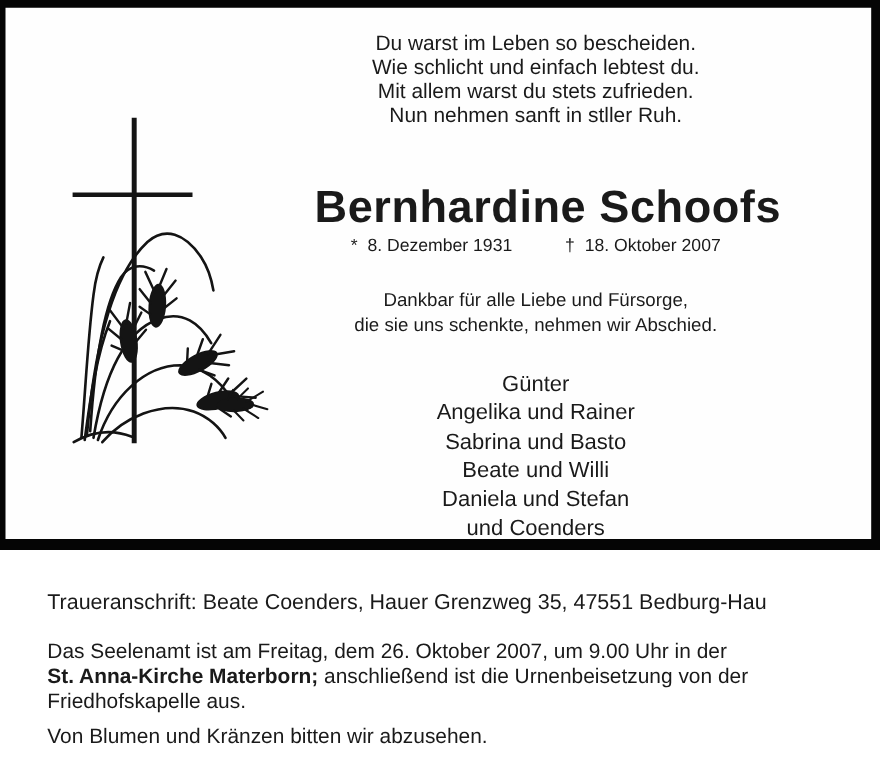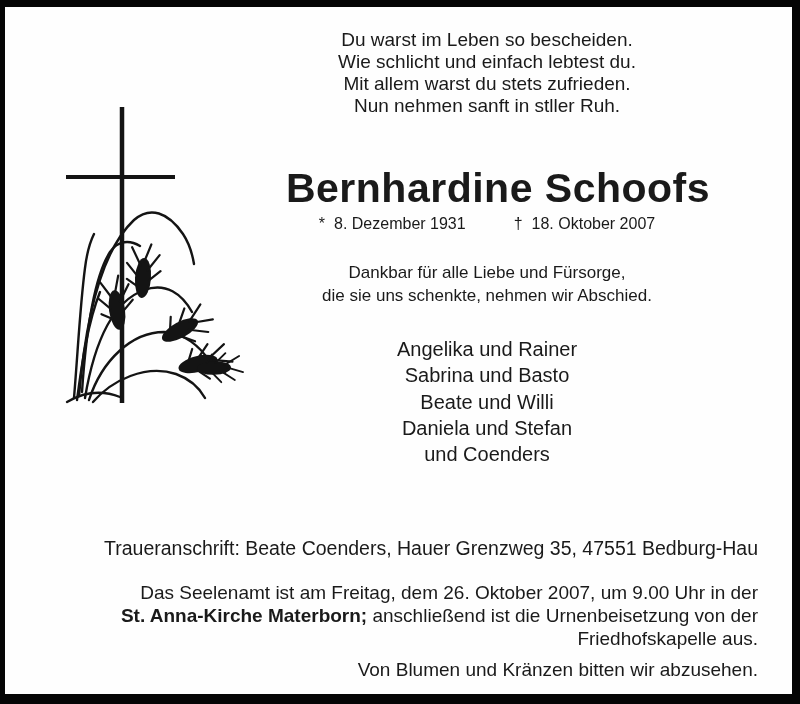--- a/index.html
+++ b/index.html
@@ -8,21 +8,21 @@
     width: 800px;
     height: 704px;
     background: #ffffff;
     font-family: "Liberation Sans", sans-serif;
     color: #1a1a1a;
     overflow: hidden;
   }
   .page {
     position: relative;
     width: 800px;
-    height: 704px;
+    height: 500px;
     background: #fefefe;
   }
   .frame {
     position: absolute;
     inset: 0;
     border: solid #050505;
     border-width: 7px 8px 10px 5px;
     box-sizing: border-box;
     pointer-events: none;
   }
@@ -62,23 +62,23 @@
     font-size: 17px;
     line-height: 23px;
   }
   .mourners {
     top: 336px;
     font-size: 20px;
     line-height: 26.3px;
   }
   .left-block {
     position: absolute;
-    left: 28px;
+    left: 43px;
     width: 730px;
-    text-align: right;
+    text-align: left;
   }
   .address {
     top: 537px;
     font-size: 19.5px;
     line-height: 23px;
   }
   .service {
     top: 581px;
     font-size: 19px;
     line-height: 23px;
@@ -145,20 +145,21 @@
     <span><span class="date-symbol">*</span><span>8. Dezember 1931</span></span>
     <span><span class="date-symbol">†</span><span>18. Oktober 2007</span></span>
   </div>
 
   <div class="center-col farewell">
     <div>Dankbar für alle Liebe und Fürsorge,</div>
     <div>die sie uns schenkte, nehmen wir Abschied.</div>
   </div>
 
   <div class="center-col mourners">
+    <div>Günter</div>
     <div>Angelika und Rainer</div>
     <div>Sabrina und Basto</div>
     <div>Beate und Willi</div>
     <div>Daniela und Stefan</div>
     <div>und Coenders</div>
   </div>
 
   <div class="left-block address">Traueranschrift: Beate Coenders, Hauer Grenzweg 35, 47551 Bedburg-Hau</div>
 
   <div class="left-block service">

